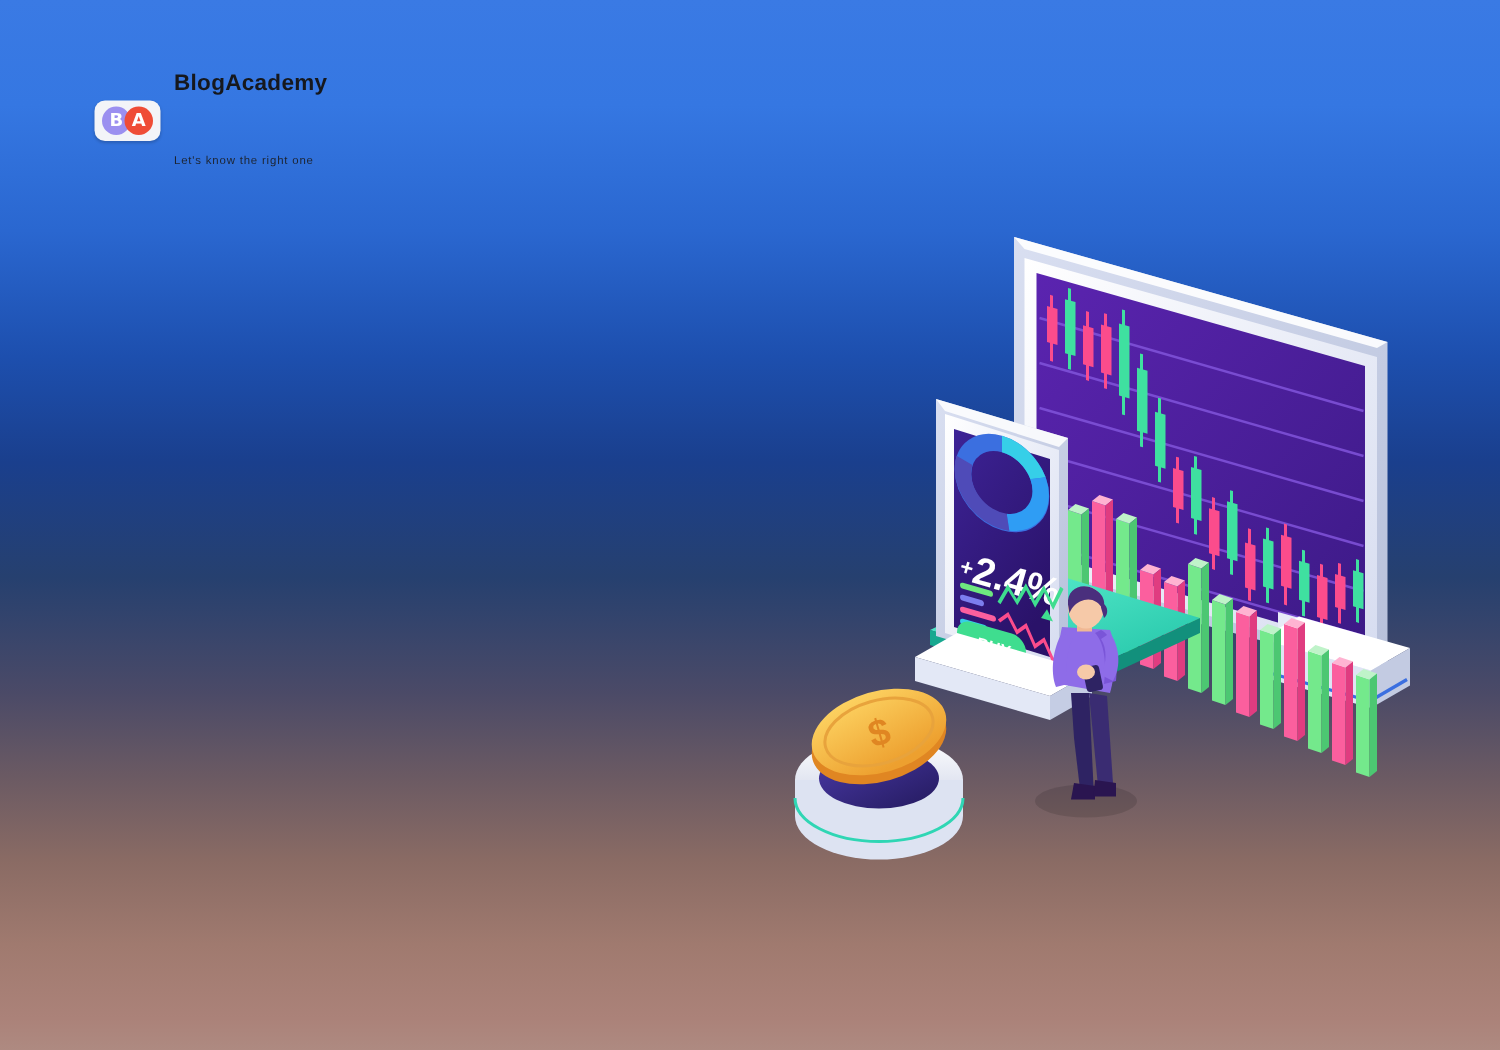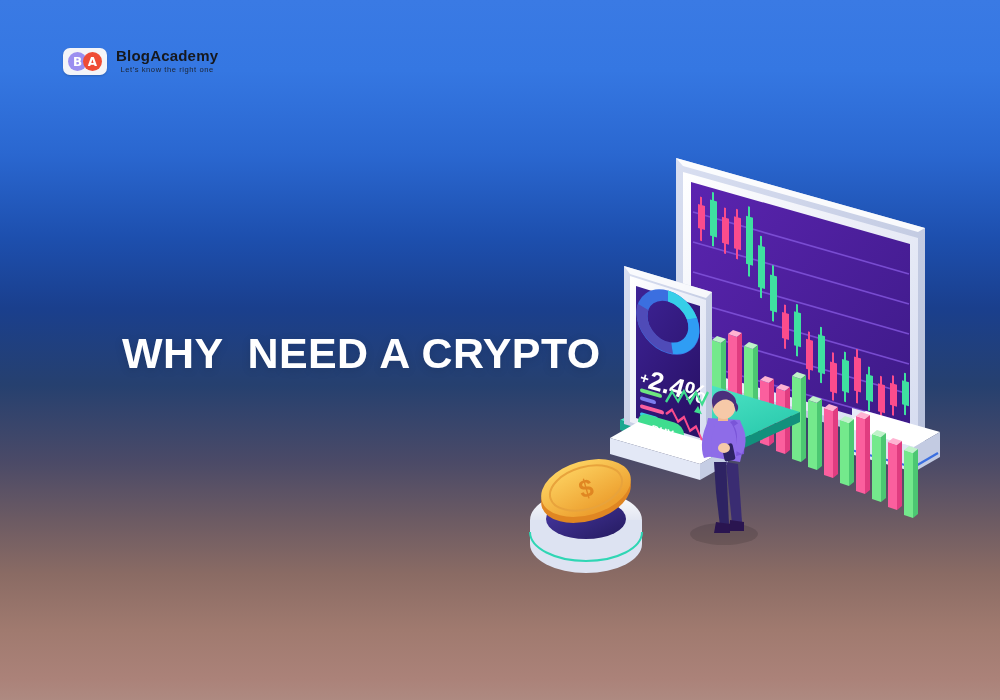--- a/index.html
+++ b/index.html
@@ -29,23 +29,23 @@
   .logo{position:absolute;left:63px;top:48px;display:flex;align-items:center;gap:9px;}
   .logo-mark{
     width:44px;height:27px;border-radius:7px;background:#f3f4f8;
     display:flex;align-items:center;justify-content:center;gap:0px;
     box-shadow:0 1px 2px rgba(0,0,0,.18);
   }
   .lm-c{width:19px;height:19px;border-radius:50%;display:flex;align-items:center;justify-content:center;
         font-size:12px;font-weight:bold;color:#fff;font-family:"DejaVu Sans",sans-serif;line-height:1;}
   .lm-b{background:#9b8ff0;margin-right:-4px;}
   .lm-a{background:#ef4c36;}
-  .logo-txt{display:flex;flex-direction:column;justify-content:center;}
+  .logo-txt{display:flex;flex-direction:column;justify-content:center;gap:37px;}
   .logo-name{font-size:15px;font-weight:bold;color:#16181d;letter-spacing:.2px;line-height:1.05;}
-  .logo-tag{font-size:7.6px;color:#1d2430;letter-spacing:.55px;line-height:1.4;margin-top:1px;text-align:center;}
+  .logo-tag{font-size:7.6px;color:#1d2430;letter-spacing:.55px;line-height:1.4;margin-top:1px;}
 
   
   .headline{
     position:absolute;left:122px;top:292px;width:520px;
     color:#fff;font-size:43px;font-weight:bold;letter-spacing:.4px;
     line-height:64px;text-shadow:0 2px 10px rgba(0,0,0,.13);
     white-space:pre-wrap;
   }
   .headline .l2{display:block;}
 
@@ -62,21 +62,21 @@
     <div class="logo-mark">
       <span class="lm-c lm-b">B</span>
       <span class="lm-c lm-a">A</span>
     </div>
     <div class="logo-txt">
       <div class="logo-name">BlogAcademy</div>
       <div class="logo-tag">Let's know the right one</div>
     </div>
   </div>
 
-  <h1 class="headline"><span>WHY  NEED A CRYPTO</span></h1>
+  <h1 class="headline"></h1>
 
   <div class="illo">
     <svg width="470" height="470" viewBox="0 0 470 470" xmlns="http://www.w3.org/2000/svg">
       <defs>
         <linearGradient id="gScreen" x1="0" y1="0" x2="1" y2="1">
           <stop offset="0%" stop-color="#5b24b0"></stop>
             <stop offset="100%" stop-color="#3c1a86"></stop>
         </linearGradient>
         <linearGradient id="gPhone" x1="0" y1="0" x2="0.6" y2="1">
           <stop offset="0%" stop-color="#3d2396"></stop>

